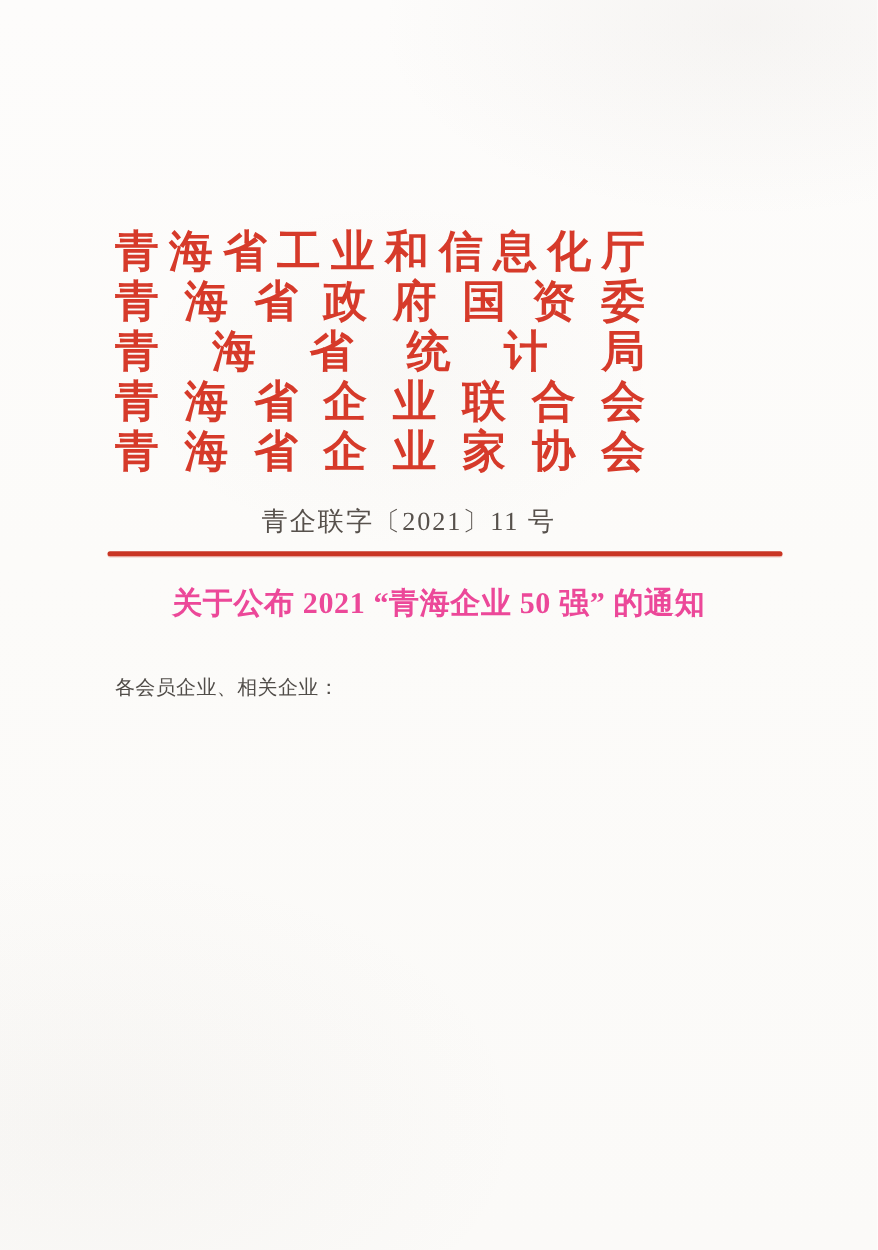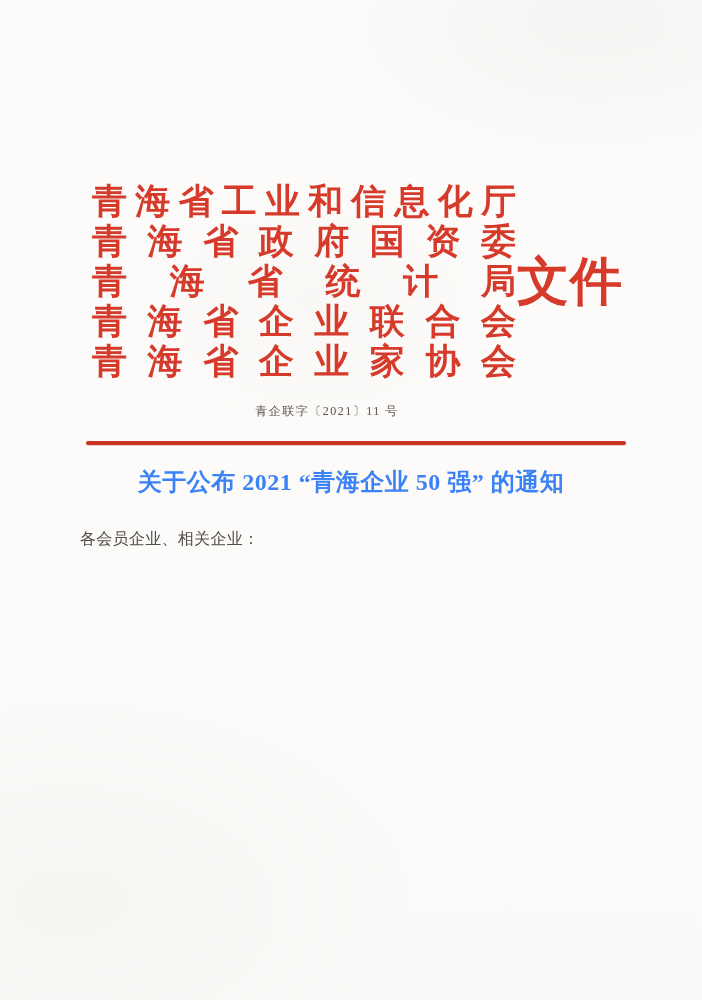--- a/index.html
+++ b/index.html
@@ -24,40 +24,40 @@
     white-space:nowrap;line-height:40px;
   }
   .wenjian{
     position:absolute;left:517px;top:250px;height:64px;line-height:64px;
     font-size:52px;font-weight:900;color:var(--red,#d63a2a);letter-spacing:1px;
     white-space:nowrap;
   }
 
   .doc-number{
     position:absolute;left:0;top:403px;width:654px;text-align:center;
-    font-size:12px;color:#57514c;letter-spacing:1.5px;
+    font-size:21px;color:#57514c;letter-spacing:1.5px;
   }
 
   .red-divider{
     position:absolute;left:86px;top:441px;width:540px;height:4px;
     background:var(--line-red,#c93524);border-radius:2px;
     box-shadow:0 1px 0 rgba(201,53,36,0.25);
   }
 
   .doc-title{
     position:absolute;left:0;top:466px;width:702px;text-align:center;
-    font-size:24px;font-weight:700;color:#3b82f6;letter-spacing:0.5px;
+    font-size:24px;font-weight:700;color:#ec4899;letter-spacing:0.5px;
   }
 
   .doc-body{
     position:absolute;left:80px;top:521px;width:550px;
     font-size:16px;line-height:36px;color:#514d49;
     text-align:justify;letter-spacing:0.3px;
   }
-  .doc-body p{margin:0;text-indent:2em;}
+  .doc-body p{margin:12px;text-indent:2em;}
   .doc-body .salutation{text-indent:0;}
 </style>
 </head>
 <body>
 
 <div class="page">
 
   <div class="letterhead">
     <div class="lh-line">
         <span>青</span>
@@ -104,21 +104,20 @@
         <span>海</span>
         <span>省</span>
         <span>企</span>
         <span>业</span>
         <span>家</span>
         <span>协</span>
         <span>会</span>
       </div>
   </div>
 
-  <div class="wenjian">文件</div>
 
   <div class="doc-number">青企联字〔2021〕11 号</div>
 
   <div class="red-divider"></div>
 
   <div class="doc-title">关于公布 2021 “青海企业 50 强” 的通知</div>
 
   <div class="doc-body">
     <p class="salutation">各会员企业、相关企业：</p>
   </div>

